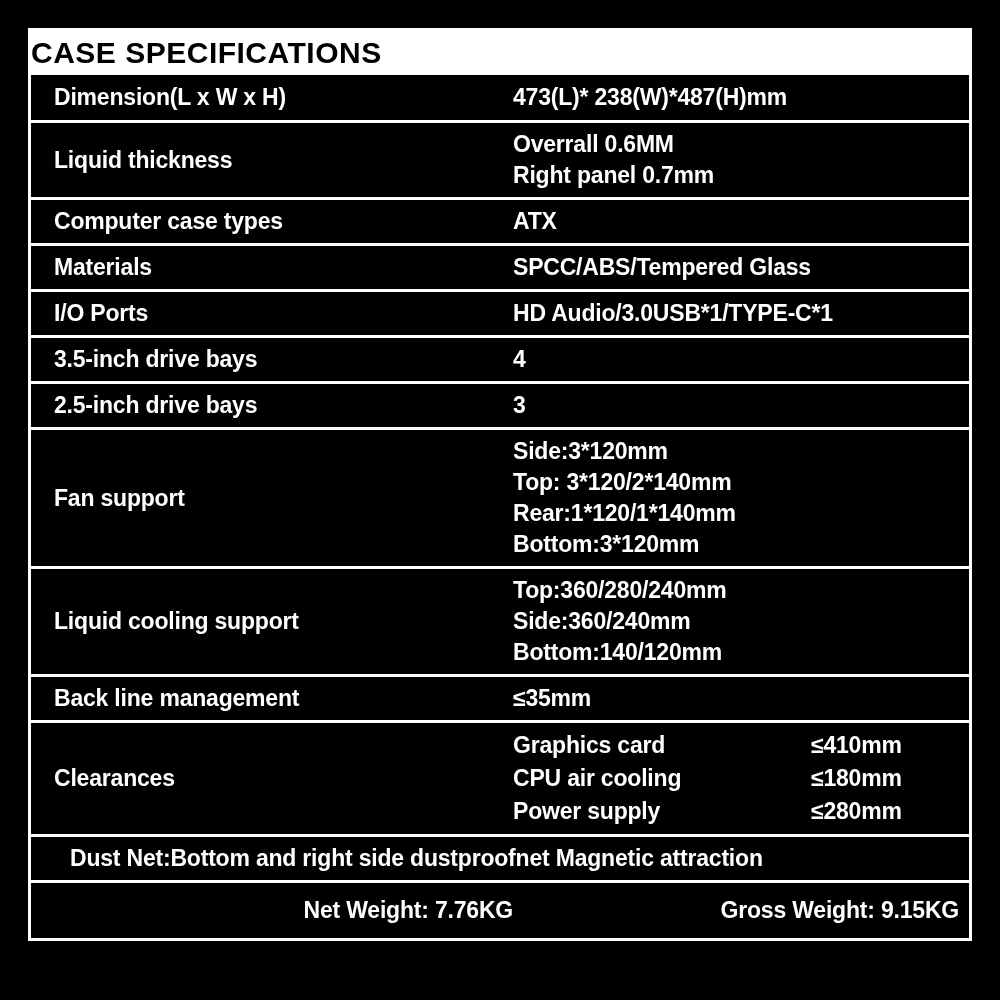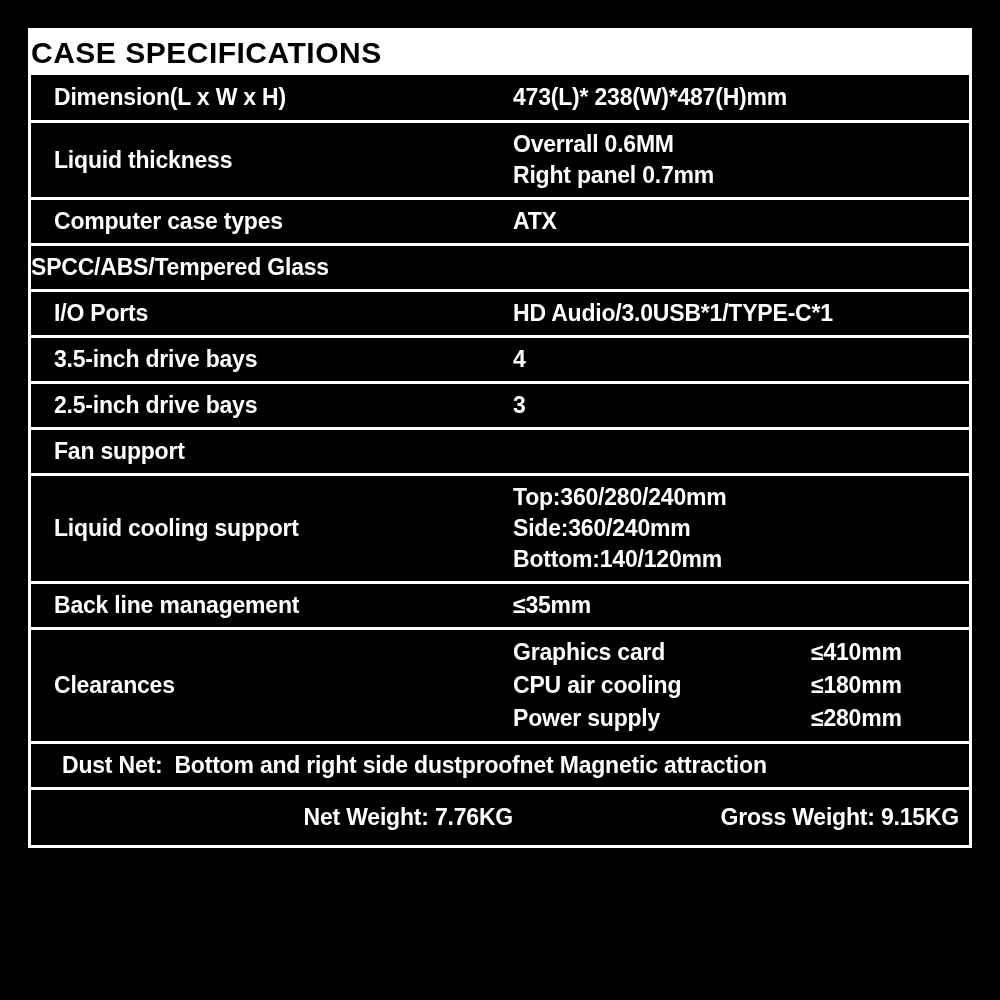--- a/index.html
+++ b/index.html
@@ -41,21 +41,21 @@
     min-height:45px;
   }
   .row + .row{border-top:3px solid var(--line);}
   .row .label{
     flex:0 0 482px;
     padding-left:23px;
   }
   .row .value{flex:1;padding-right:10px;}
   .pair{display:flex;line-height:33px;gap:16px;}
   .pair .pname{width:282px;}
-  .row-dust{padding:6px 8px;gap:12px;}
+  .row-dust{padding:6px 16px;}
   .row-dust .dlabel{flex:0 0 auto;padding-left:23px;}
   .row-dust .dvalue{flex:1;text-align:left;padding-right:22px;}
   .row-weights{min-height:58px;text-align:right;}
 </style>
 </head>
 <body>
 
 <div class="page">
   <div class="spec-table">
 
@@ -77,20 +77,21 @@
     </div>
 
     <div class="row">
       <div class="label">Computer case types</div>
       <div class="value">
         <div>ATX</div>
       </div>
     </div>
 
     <div class="row">
+      <div class="label">Materials</div>
       <div class="value">
         <div>SPCC/ABS/Tempered Glass</div>
       </div>
     </div>
 
 
     <div class="row">
       <div class="label">I/O Ports</div>
       <div class="value">
         <div>HD Audio/3.0USB*1/TYPE-C*1</div>
@@ -106,20 +107,26 @@
 
     <div class="row">
       <div class="label">2.5-inch drive bays</div>
       <div class="value">
         <div>3</div>
       </div>
     </div>
 
     <div class="row">
       <div class="label">Fan support</div>
+      <div class="value">
+        <div>Side:3*120mm</div>
+        <div>Top: 3*120/2*140mm</div>
+        <div>Rear:1*120/1*140mm</div>
+        <div>Bottom:3*120mm</div>
+      </div>
     </div>
 
     <div class="row">
       <div class="label">Liquid cooling support</div>
       <div class="value">
         <div>Top:360/280/240mm</div>
         <div>Side:360/240mm</div>
         <div>Bottom:140/120mm</div>
       </div>
     </div>

